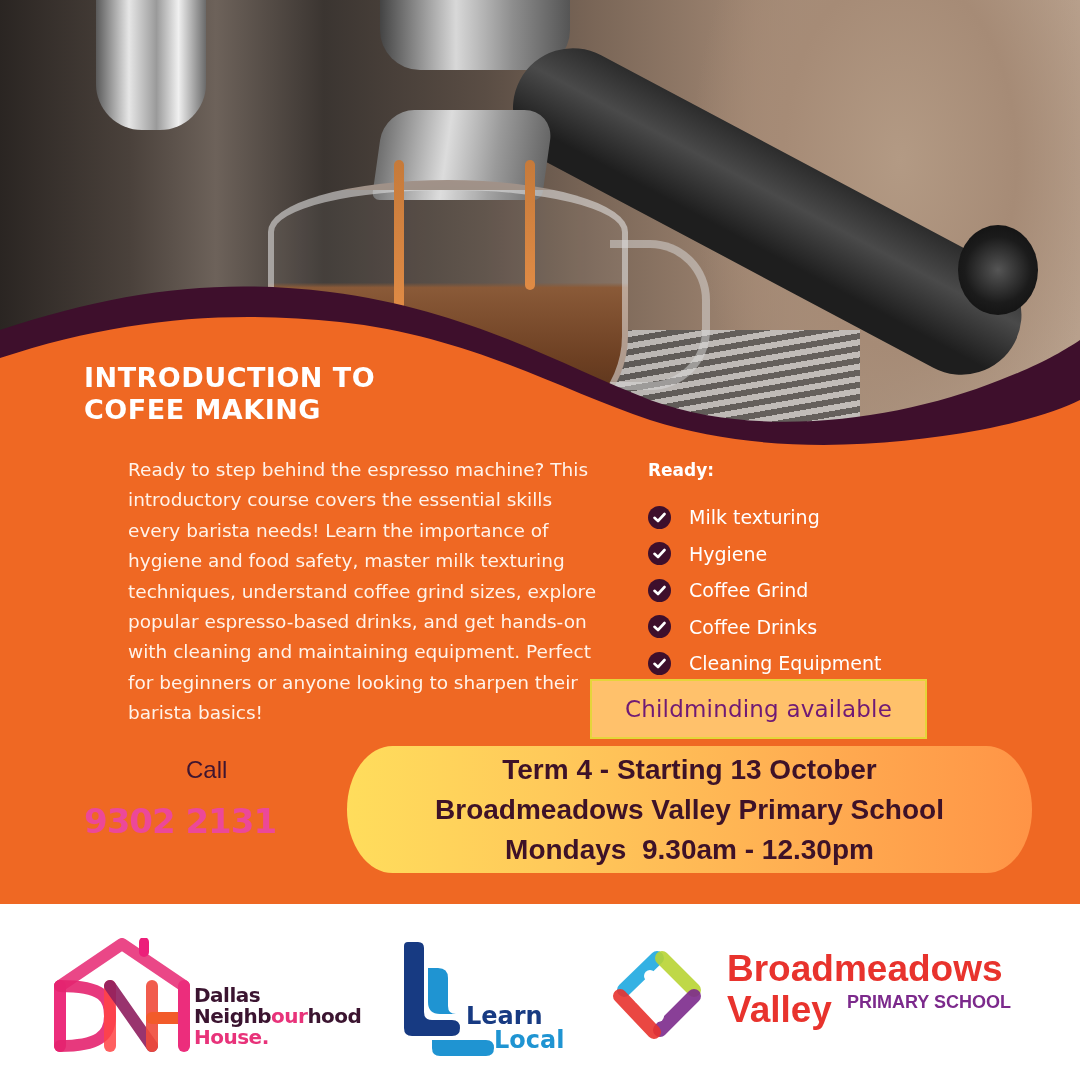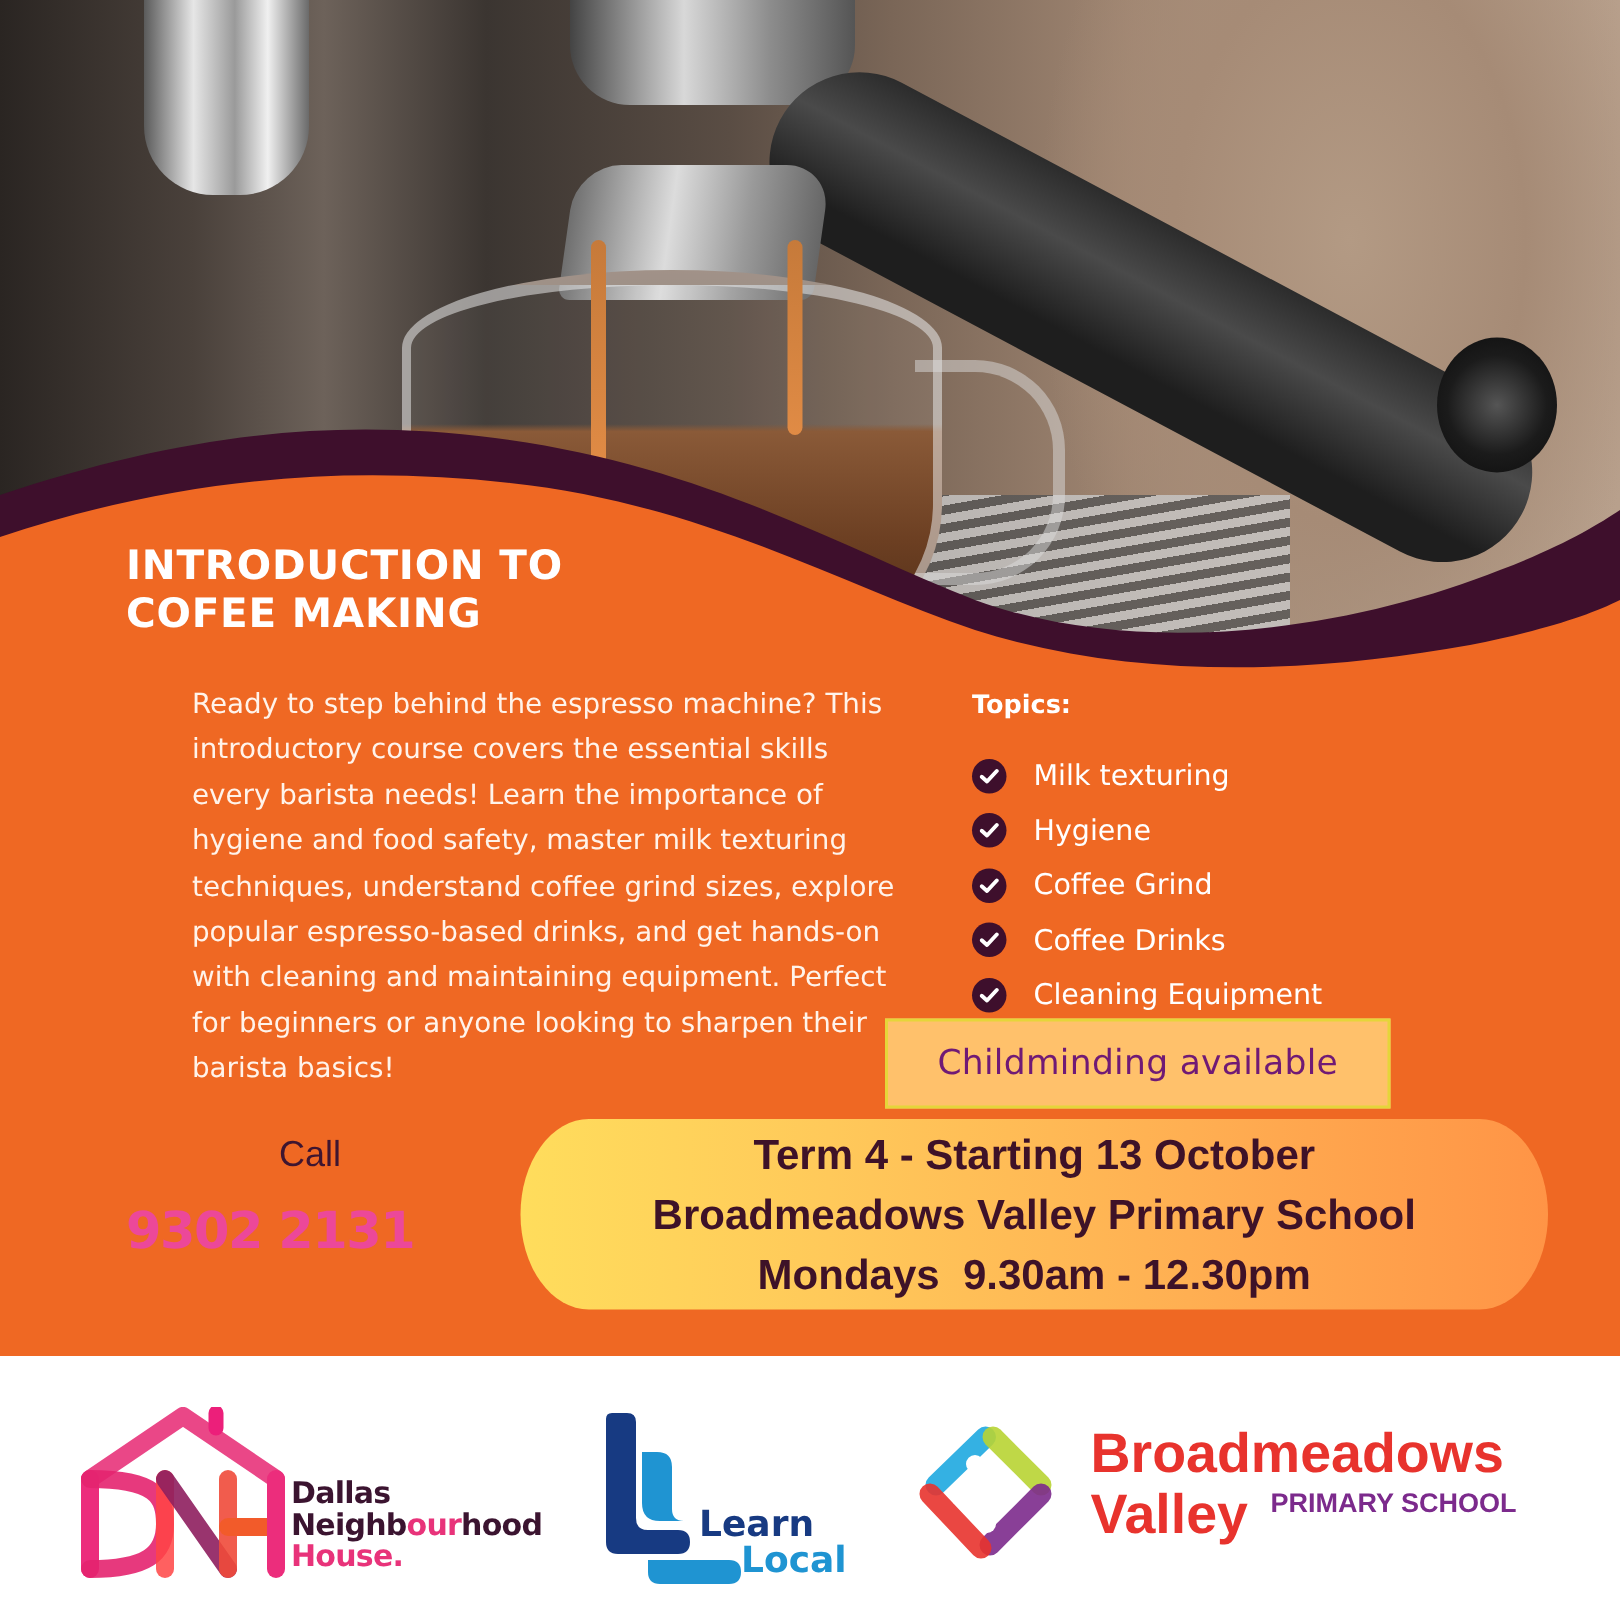--- a/index.html
+++ b/index.html
@@ -141,21 +141,21 @@
 <div class="orange-body"></div>
 
 <div class="headline">
   <div>INTRODUCTION TO</div>
   <div>COFEE MAKING</div>
 </div>
 
 <p class="description">Ready to step behind the espresso machine? This introductory course covers the essential skills every barista needs! Learn the importance of hygiene and food safety, master milk texturing techniques, understand coffee grind sizes, explore popular espresso-based drinks, and get hands-on with cleaning and maintaining equipment. Perfect for beginners or anyone looking to sharpen their barista basics!</p>
 
 <div class="topics">
-  <div class="topics-title">Topics:</div>
+  <div class="topics-title">Ready:</div>
   <div class="topic">
     <span class="check">
         <svg width="13" height="11" viewBox="0 0 13 11">
           <path d="M1.5 5.8 L5 9 L11.5 2" stroke="#fff" stroke-width="2.6" fill="none" stroke-linecap="round" stroke-linejoin="round"></path>
         </svg>
       </span>
     <span class="topic-label">Milk texturing</span>
   </div>
   <div class="topic">
     <span class="check">

